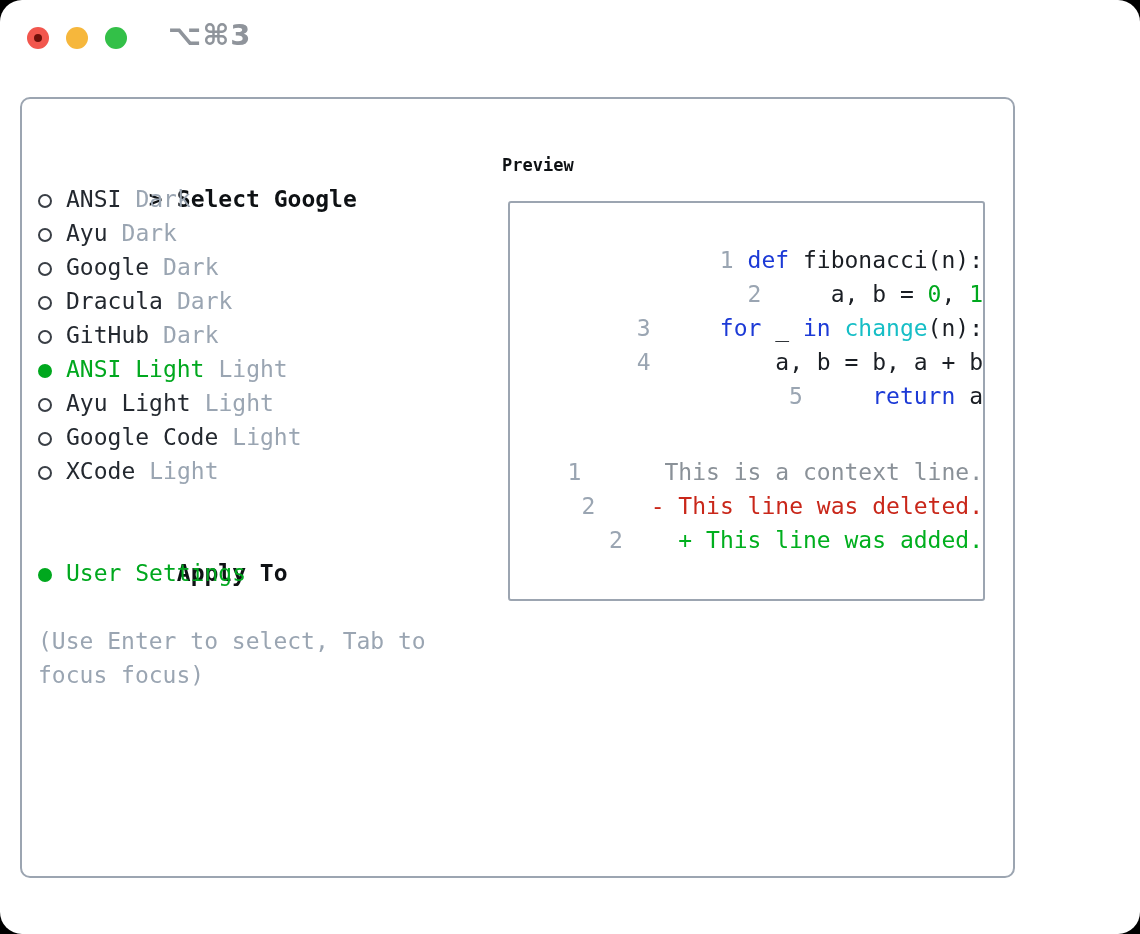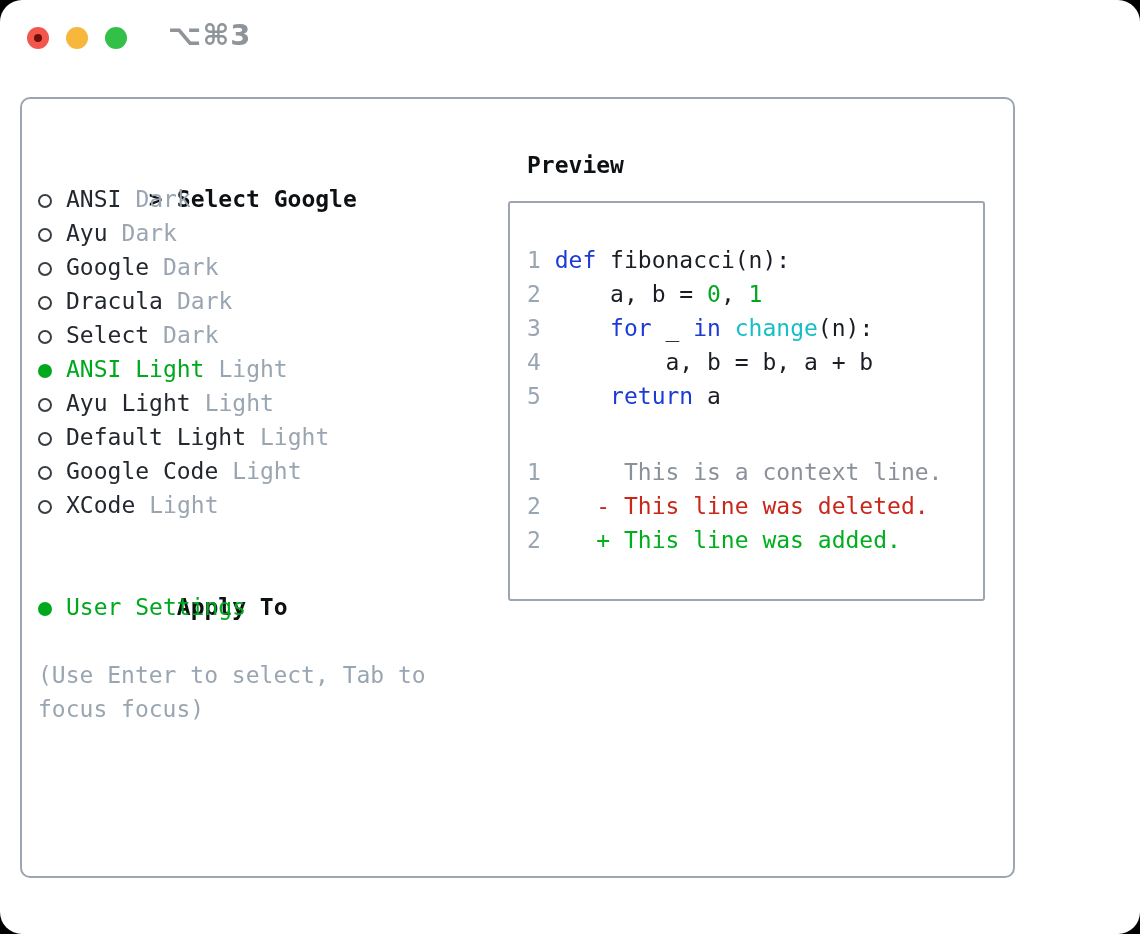--- a/index.html
+++ b/index.html
@@ -33,25 +33,25 @@
   .dot{display:inline-block;width:14px;height:14px;border:2px solid #3A3F46;border-radius:50%;box-sizing:border-box;vertical-align:-1px;}
   .dot.sel{background:var(--green,#00A81E);border-color:var(--green,#00A81E);}
   .t-title{font-weight:700;color:var(--title,#0E1114);}
   .name{color:var(--name,#23282F);}
   .name.green{color:var(--green,#00A81E);}
   .variant{color:var(--muted,#9AA5B2);margin-left:14px;}
   .opt-label{color:var(--name,#23282F);}
   .opt-label.green{color:var(--green,#00A81E);}
   .hint{color:var(--muted,#9AA5B2);}
   
-  .preview-title{position:absolute;left:480px;top:49px;height:34px;line-height:34px;font-size:23px;font-weight:700;color:var(--title,#0E1114);margin-left:25px;}
+  .preview-title{position:absolute;left:480px;top:49px;height:34px;line-height:34px;font-size:17px;font-weight:700;color:var(--title,#0E1114);}
   .preview-box{
     position:absolute;left:486px;top:102px;width:477px;height:400px;
     border:2px solid var(--border,#9CA5B1);border-radius:3px;background:#fff;
-    box-sizing:border-box;padding:40px 0 0 17px;overflow:hidden;
+    box-sizing:border-box;padding:40px 0 0 17px;overflow:hidden;text-align:right;
   }
   .cl{height:34px;line-height:34px;white-space:pre;font-size:23px;}
   .diff-gap{height:42px;}
   .seg-ln{color:var(--ln,#9AA5B2);}
   .seg-fg{color:var(--fg,#1A1E24);}
   .seg-kw{color:var(--blue,#1C3AD6);}
   .seg-num{color:var(--green,#00A81E);}
   .seg-fn{color:var(--cyan,#16BEC6);}
   .seg-ctx{color:var(--ctx,#8A9198);}
   .seg-del{color:var(--red,#C9271A);}
@@ -73,24 +73,23 @@
 
     <div class="left-col">
       <div class="lrow">
         <span class="marker caret">&gt;</span><span class="t-title">Select Google</span>
       </div>
       <div id="theme-list">
           <div class="lrow"><span class="marker"><span class="dot"></span></span><span class="name">ANSI</span><span class="variant">Dark</span></div>
           <div class="lrow"><span class="marker"><span class="dot"></span></span><span class="name">Ayu</span><span class="variant">Dark</span></div>
           <div class="lrow"><span class="marker"><span class="dot"></span></span><span class="name">Google</span><span class="variant">Dark</span></div>
           <div class="lrow"><span class="marker"><span class="dot"></span></span><span class="name">Dracula</span><span class="variant">Dark</span></div>
-          <div class="lrow"><span class="marker"><span class="dot"></span></span><span class="name">Select</span><span class="variant">Dark</span></div>
+          <div class="lrow"><span class="marker"><span class="dot"></span></span><span class="name">GitHub</span><span class="variant">Dark</span></div>
           <div class="lrow"><span class="marker"><span class="dot sel"></span></span><span class="name green">ANSI Light</span><span class="variant">Light</span></div>
           <div class="lrow"><span class="marker"><span class="dot"></span></span><span class="name">Ayu Light</span><span class="variant">Light</span></div>
-          <div class="lrow"><span class="marker"><span class="dot"></span></span><span class="name">Default Light</span><span class="variant">Light</span></div>
           <div class="lrow"><span class="marker"><span class="dot"></span></span><span class="name">Google Code</span><span class="variant">Light</span></div>
           <div class="lrow"><span class="marker"><span class="dot"></span></span><span class="name">XCode</span><span class="variant">Light</span></div>
         </div>
       <div class="lrow"></div>
       <div class="lrow">
         <span class="marker"></span><span class="t-title">Apply To</span>
       </div>
       <div id="apply-list">
           <div class="lrow"><span class="marker"><span class="dot sel"></span></span><span class="opt-label green">User Settings</span></div>
         </div>

